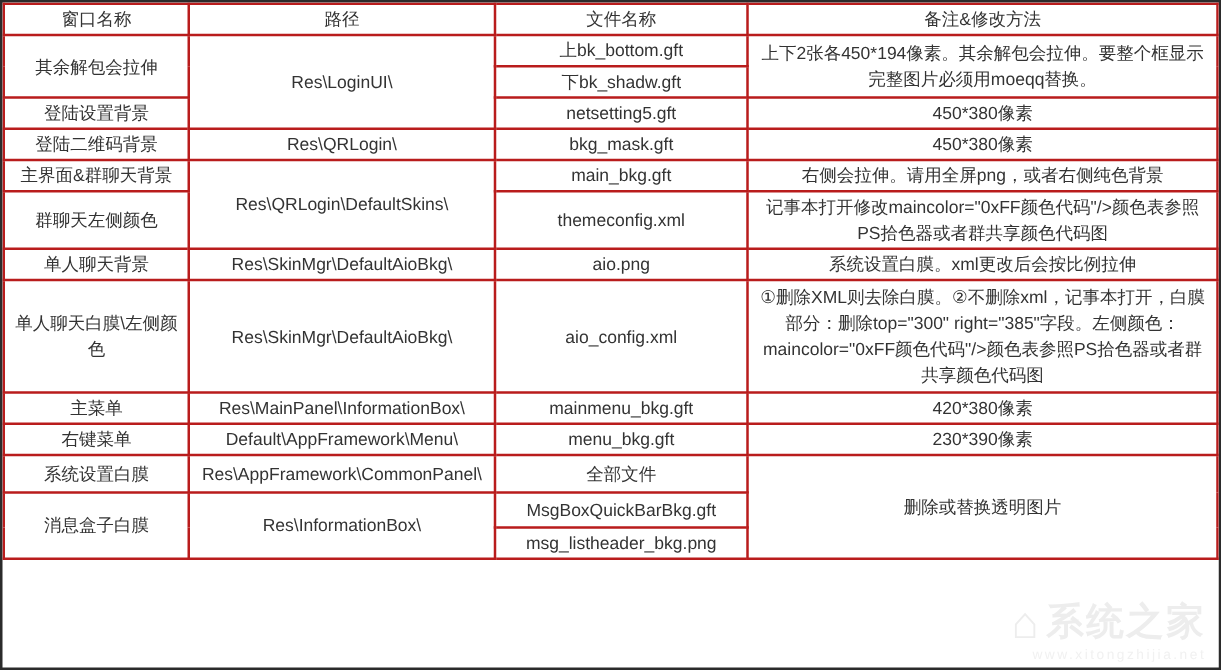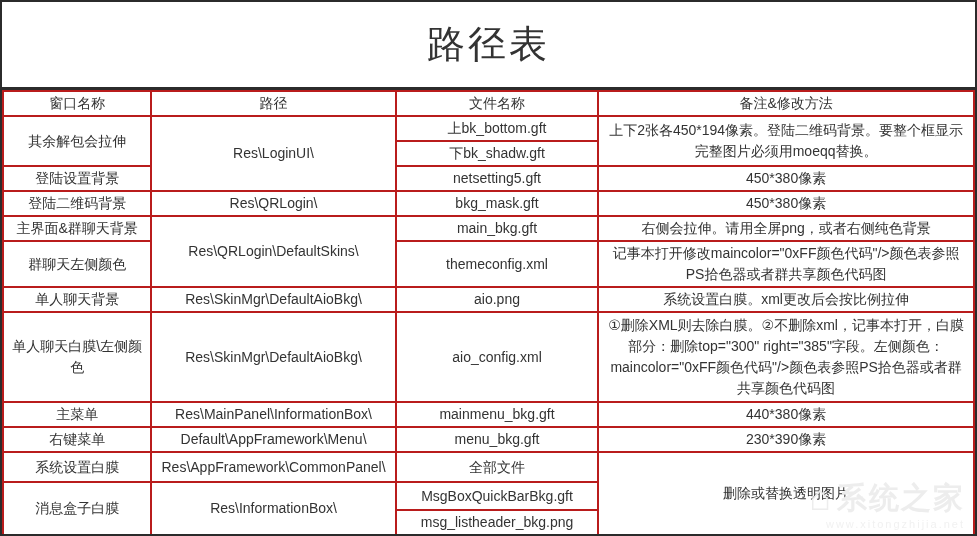--- a/index.html
+++ b/index.html
@@ -67,21 +67,20 @@
     letter-spacing: 2px;
     margin-top: 3px;
     color: #f1f1f1;
   }
 </style>
 </head>
 <body>
 
 <div class="page">
 
-  <div class="title-box">路径表</div>
 
   <table class="path-table">
     <colgroup>
       <col style="width:148px">
       <col style="width:244px">
       <col style="width:202px">
       <col style="width:375px">
     </colgroup>
     <thead>
       <tr style="height:20px">
@@ -89,21 +88,21 @@
         <th>路径</th>
         <th>文件名称</th>
         <th>备注&amp;修改方法</th>
       </tr>
     </thead>
     <tbody>
       <tr style="height:20px">
         <td class="c-window" rowspan="2">其余解包会拉伸</td>
         <td class="c-path" rowspan="3">Res\LoginUI\</td>
         <td class="c-file">上bk_bottom.gft</td>
-        <td class="c-note" rowspan="2">上下2张各450*194像素。登陆二维码背景。要整个框显示完整图片必须用moeqq替换。</td>
+        <td class="c-note" rowspan="2">上下2张各450*194像素。其余解包会拉伸。要整个框显示完整图片必须用moeqq替换。</td>
       </tr>
       <tr style="height:20px">
         <td class="c-file">下bk_shadw.gft</td>
       </tr>
       <tr style="height:20px">
         <td class="c-window">登陆设置背景</td>
         <td class="c-file">netsetting5.gft</td>
         <td class="c-note">450*380像素</td>
       </tr>
       <tr style="height:20px">
@@ -132,21 +131,21 @@
       <tr style="height:90px">
         <td class="c-window">单人聊天白膜\左侧颜色</td>
         <td class="c-path">Res\SkinMgr\DefaultAioBkg\</td>
         <td class="c-file">aio_config.xml</td>
         <td class="c-note">①删除XML则去除白膜。②不删除xml，记事本打开，白膜部分：删除top="300" right="385"字段。左侧颜色：maincolor="0xFF颜色代码"/&gt;颜色表参照PS拾色器或者群共享颜色代码图</td>
       </tr>
       <tr style="height:20px">
         <td class="c-window">主菜单</td>
         <td class="c-path">Res\MainPanel\InformationBox\</td>
         <td class="c-file">mainmenu_bkg.gft</td>
-        <td class="c-note">440*380像素</td>
+        <td class="c-note">420*380像素</td>
       </tr>
       <tr style="height:21px">
         <td class="c-window">右键菜单</td>
         <td class="c-path">Default\AppFramework\Menu\</td>
         <td class="c-file">menu_bkg.gft</td>
         <td class="c-note">230*390像素</td>
       </tr>
       <tr style="height:30px">
         <td class="c-window">系统设置白膜</td>
         <td class="c-path">Res\AppFramework\CommonPanel\</td>

